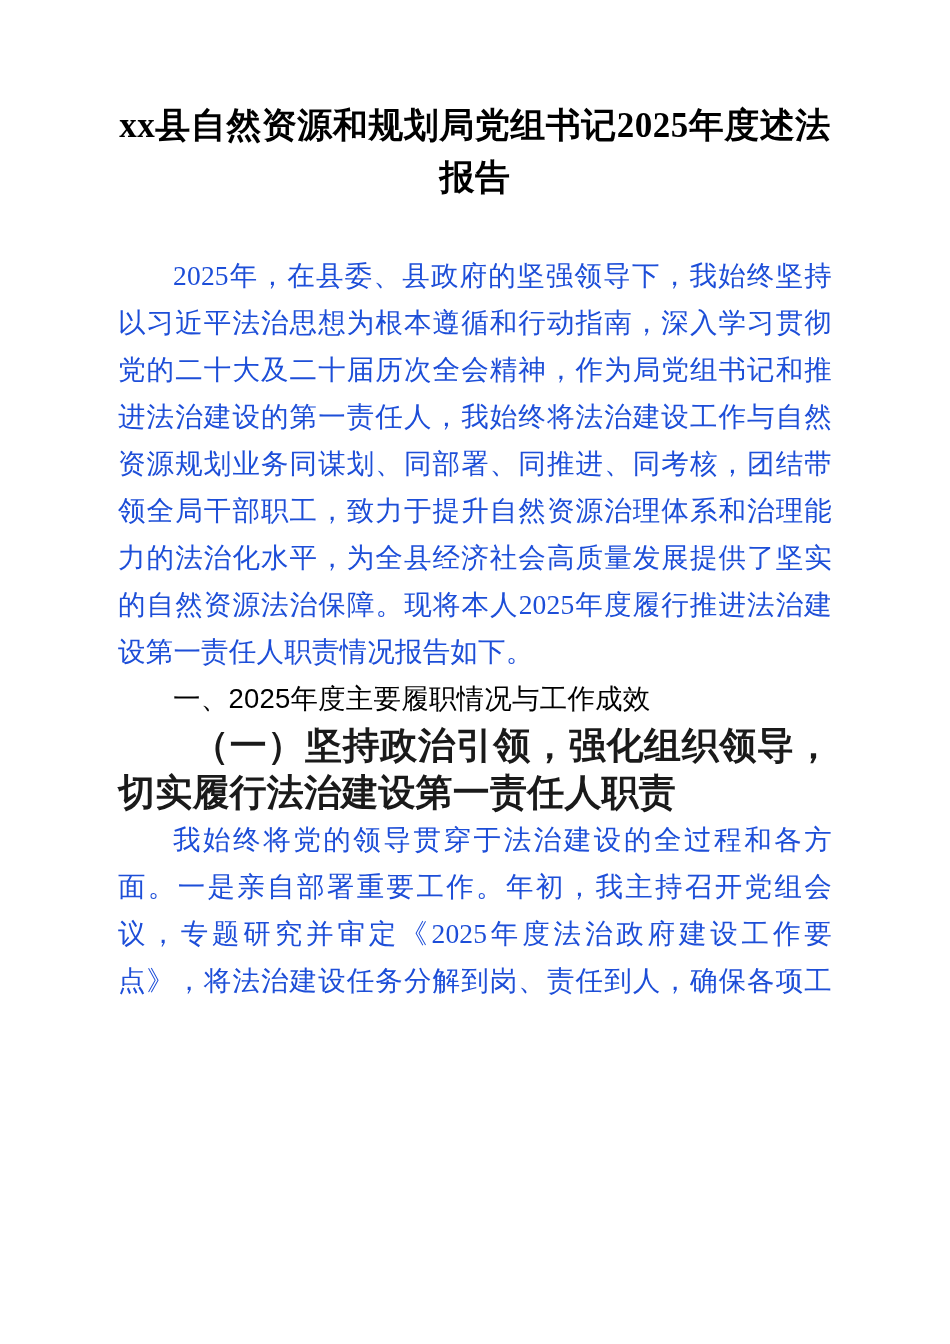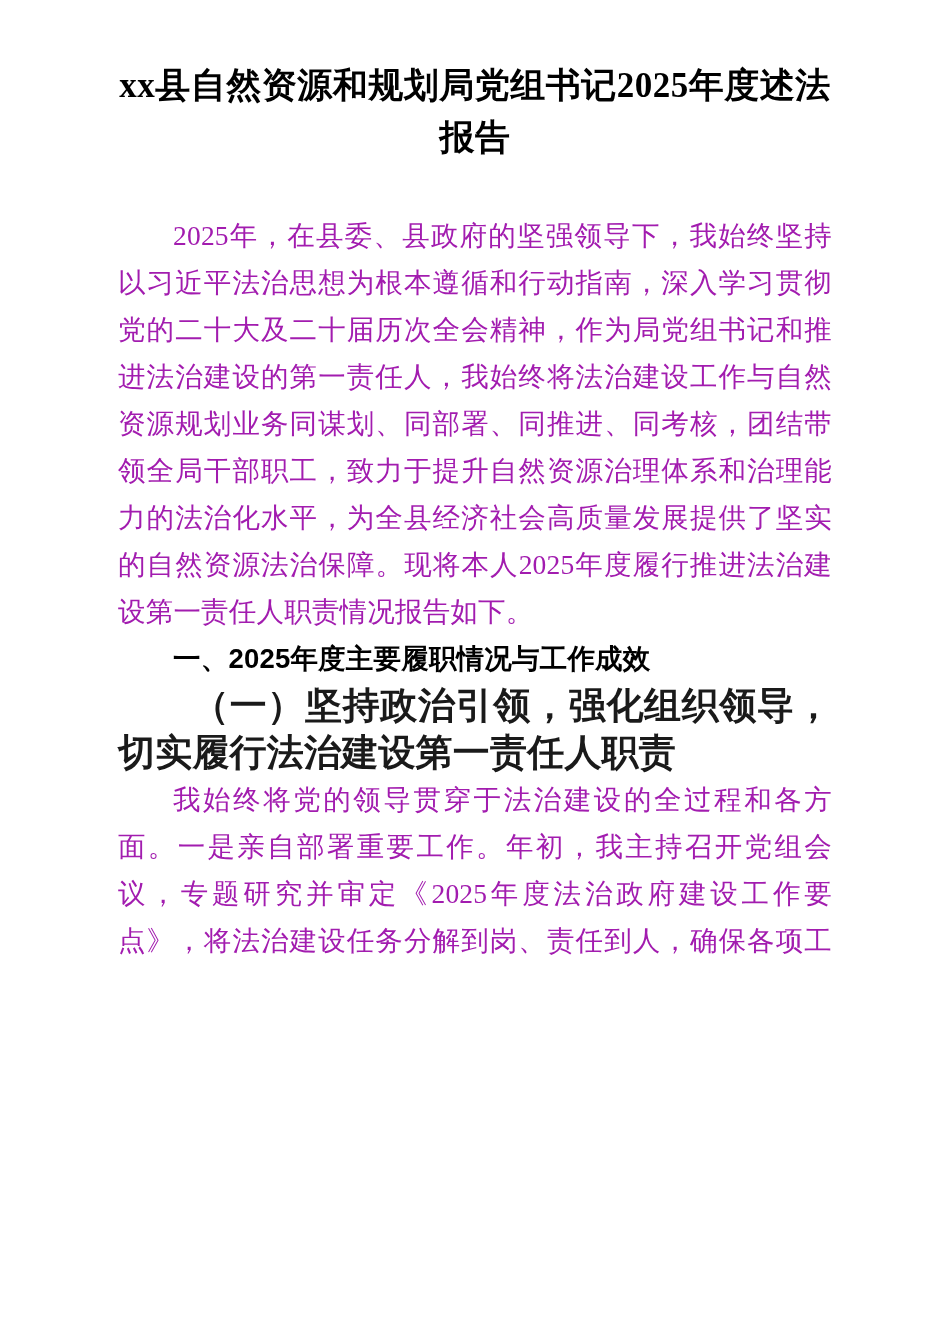--- a/index.html
+++ b/index.html
@@ -24,46 +24,46 @@
 
   
   .doc-title {
     font-family: "Liberation Serif", "DejaVu Serif", serif;
     font-weight: bold;
     font-size: 35px;
     line-height: 52px;
     color: #000000;
     text-align: center;
     margin: 0;
-    padding-top: 60px;
+    padding-top: 100px;
     letter-spacing: 0.5px;
     word-break: break-all;
   }
 
   
   .para {
     font-family: "Liberation Serif", "DejaVu Serif", serif;
     font-size: 27.5px;
     line-height: 47px;
-    color: #a21caf;
+    color: #1d4ed8;
     text-align: justify;
     text-justify: inter-ideograph;
     margin: 0;
     text-indent: 2em;
     word-break: break-all;
     letter-spacing: 0.2px;
   }
   .para.first-body {
     margin-top: 48px;
   }
 
   
   .h1-heading {
     font-family: "Liberation Sans", "DejaVu Sans", sans-serif;
-    font-weight: bold;
+    font-weight: normal;
     font-size: 27.5px;
     line-height: 47px;
     color: #000000;
     margin: 0;
     text-indent: 2em;
     word-break: break-all;
     letter-spacing: 0.2px;
   }
 
   

